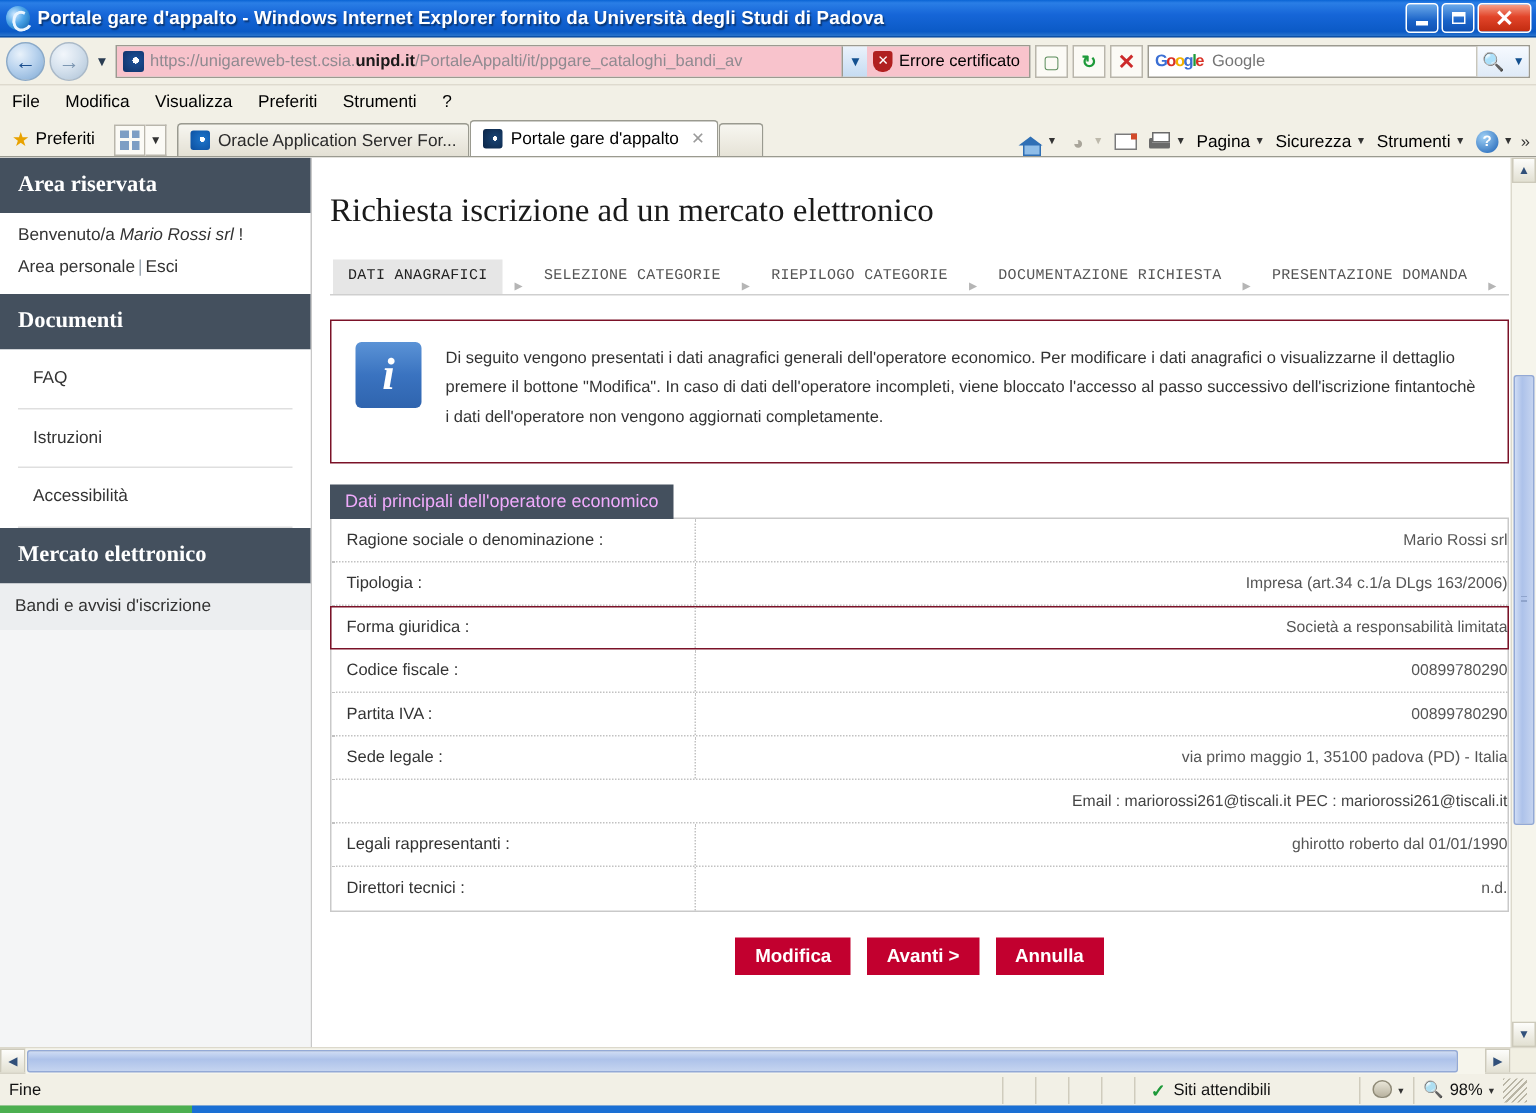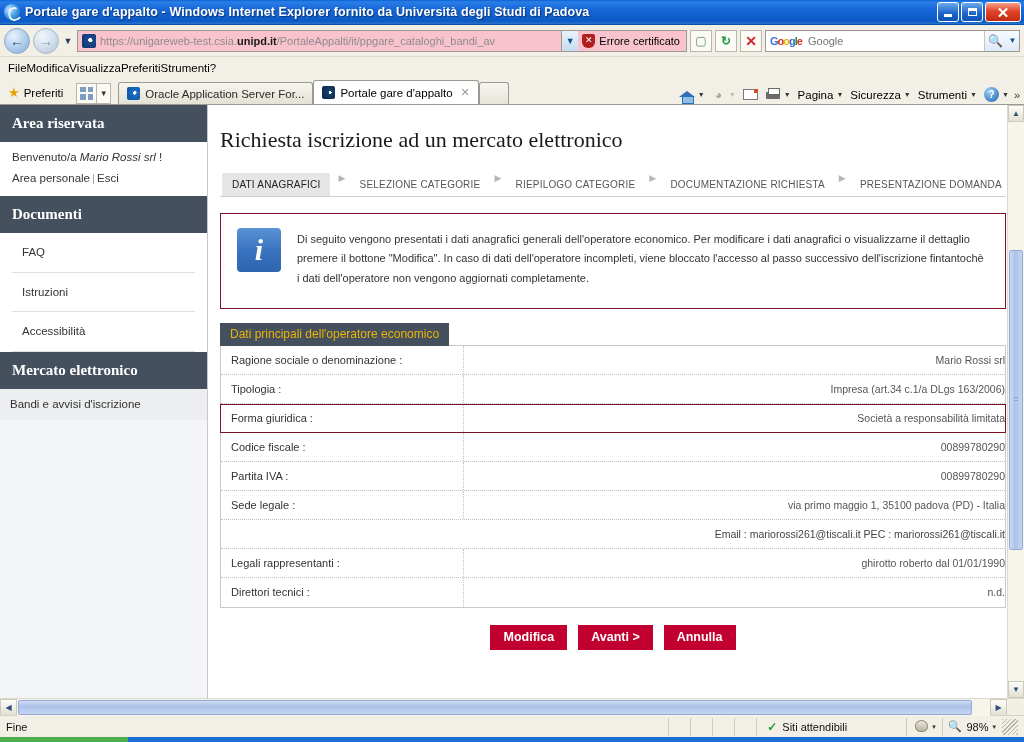--- a/index.html
+++ b/index.html
@@ -115,21 +115,21 @@
     width: 22px; height: 20px; border-left: 1px solid #c8c6bc; display:flex;
     align-items:center; justify-content:center; color:#1a4f9e; font-size: 12px;
     background: linear-gradient(to bottom,#f6faff,#dfeaf7);
   }
   .search-drop { width: 13px; text-align:center; color:#13508f; font-size: 8px;
     background: linear-gradient(to bottom,#f6faff,#dfeaf7); height:20px; line-height:20px; }
 
   
   .menubar {
     height: 21px; background: #f2f0e6; display: flex; align-items: center;
-    padding-left: 8px; font-size: 11.5px; color: #000;
+    padding-left: 8px; gap: 17px; font-size: 11.5px; color: #000;
   }
 
   
   .favrow {
     height: 27px; background: #f2f0e6; display: flex; align-items: flex-end;
     border-bottom: 1px solid #9a9a90; padding-left: 6px; position: relative;
   }
   .fav-btn { display: flex; align-items: center; gap: 4px; font-size: 11.5px; height: 23px;
     padding: 0 7px 0 2px; }
   .star { color: #e8a200; font-size: 13px; }
@@ -206,42 +206,42 @@
   .side-block-sel { background: #eceef0; margin: 0; padding: 0; }
   .side-fill { flex: 1 1 auto; background: #f4f5f6; }
 
   
   .main { flex: 1 1 auto; background: #ffffff; padding: 0 1px 0 12px; overflow: hidden; position: relative; }
   .page-title {
     font-family: "Liberation Serif", serif; font-size: 22px; color: #1a1a1a;
     padding: 22px 0 20px 0; font-weight: normal;
   }
   .steps {
-    display: flex; align-items: flex-start; border-bottom: 1px solid #cfcfcf;
-    font-size: 10px; color: #555; letter-spacing: .2px; padding-left: 2px;
+    display: flex; align-items: flex-end; border-bottom: 1px solid #cfcfcf;
+    font-size: 10px; color: #555; letter-spacing: .2px; padding-left: 2px; font-family: Liberation Mono, monospace;
   }
   .step { padding: 6px 6px; white-space: nowrap; }
   .step.active { background: #e6e6e6; color: #222; font-weight: normal; padding: 6px 10px; }
   .step-arrow { color: #b5b5b5; font-size: 9px; padding: 0 8px; }
 
   .infobox {
     margin-top: 16px; border: 1px solid #7b1228; background: #ffffff;
     display: flex; gap: 16px; padding: 14px 16px 20px 16px;
   }
   .info-icon {
     width: 44px; height: 44px; flex: none; border-radius: 4px;
     background: linear-gradient(to bottom, #5b93d6 0%, #3a73c0 50%, #2f64ae 100%);
     color: #ffffff; font-family: "Liberation Serif", serif; font-style: italic;
     font-size: 30px; font-weight: bold; display: flex; align-items: center; justify-content: center;
   }
   .info-text { font-size: 11px; color: #333; line-height: 1.75; padding-top: 2px; }
 
   .panel { margin-top: 14px; position: relative; }
   .panel-legend {
-    display: inline-block; background: #44505e; color: #eab308; font-size: 12px;
+    display: inline-block; background: #44505e; color: #f0abfc; font-size: 12px;
     padding: 4px 10px 5px; position: relative; z-index: 2;
   }
   .panel-body { border: 1px solid #c9c9c9; border-top: 1px solid #c9c9c9; margin-top: -1px; text-align: right; }
   .drow { display: flex; border-bottom: 1px dotted #c2c2c2; min-height: 29px; align-items: center; }
   .drow:last-child { border-bottom: none; }
   .drow.hl { border: 1px solid #7b1228; margin: 0 -1px; }
   .dlabel { width: 243px; flex: none; font-size: 11px; color: #333; padding: 7px 0 7px 10px;
     border-right: 1px dotted #c2c2c2; align-self: stretch; display:flex; align-items:center; }
   .dval { flex: 1 1 auto; font-size: 10.5px; color: #555; padding: 7px 0 7px 10px; }
   .dval.email { padding-left: 42px; color:#444; }

